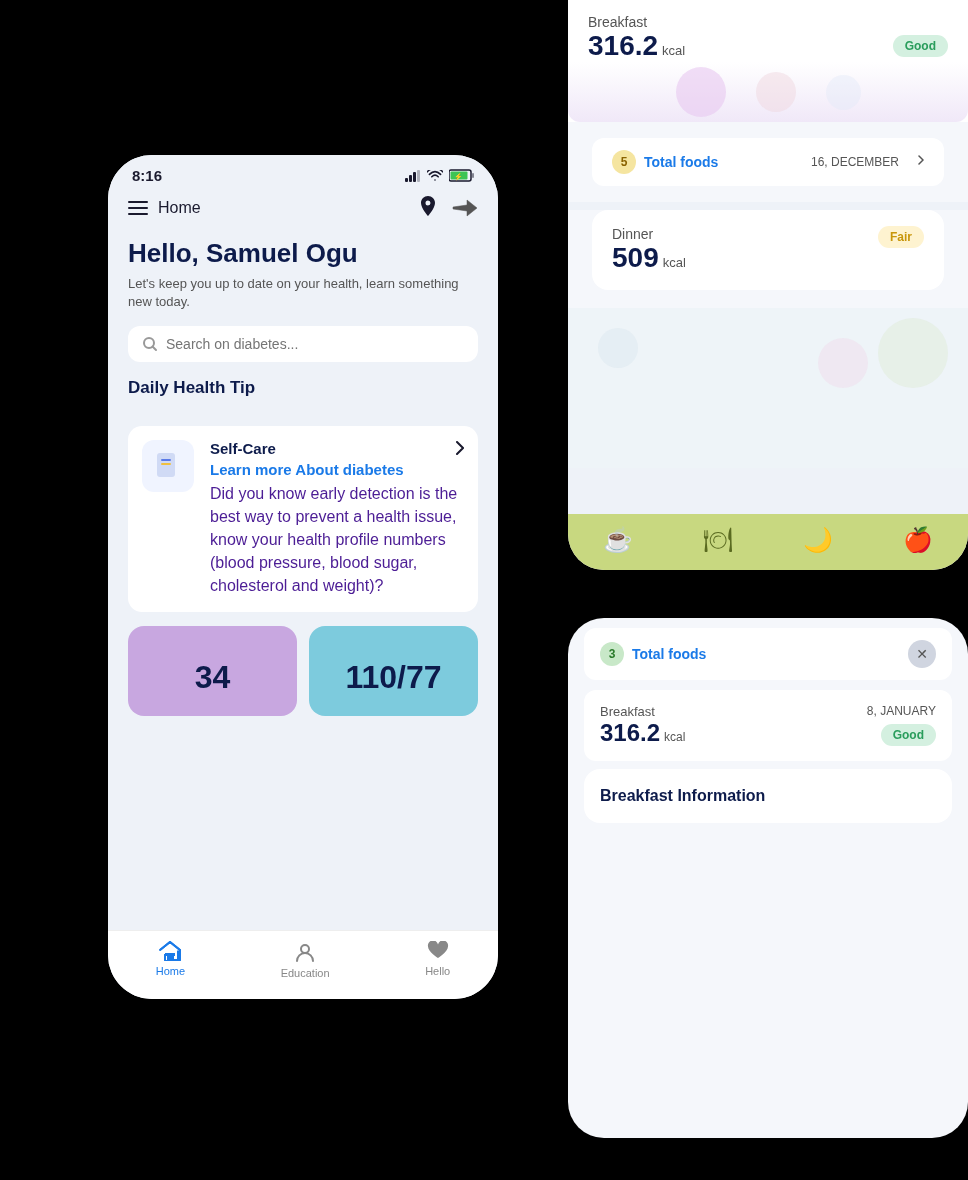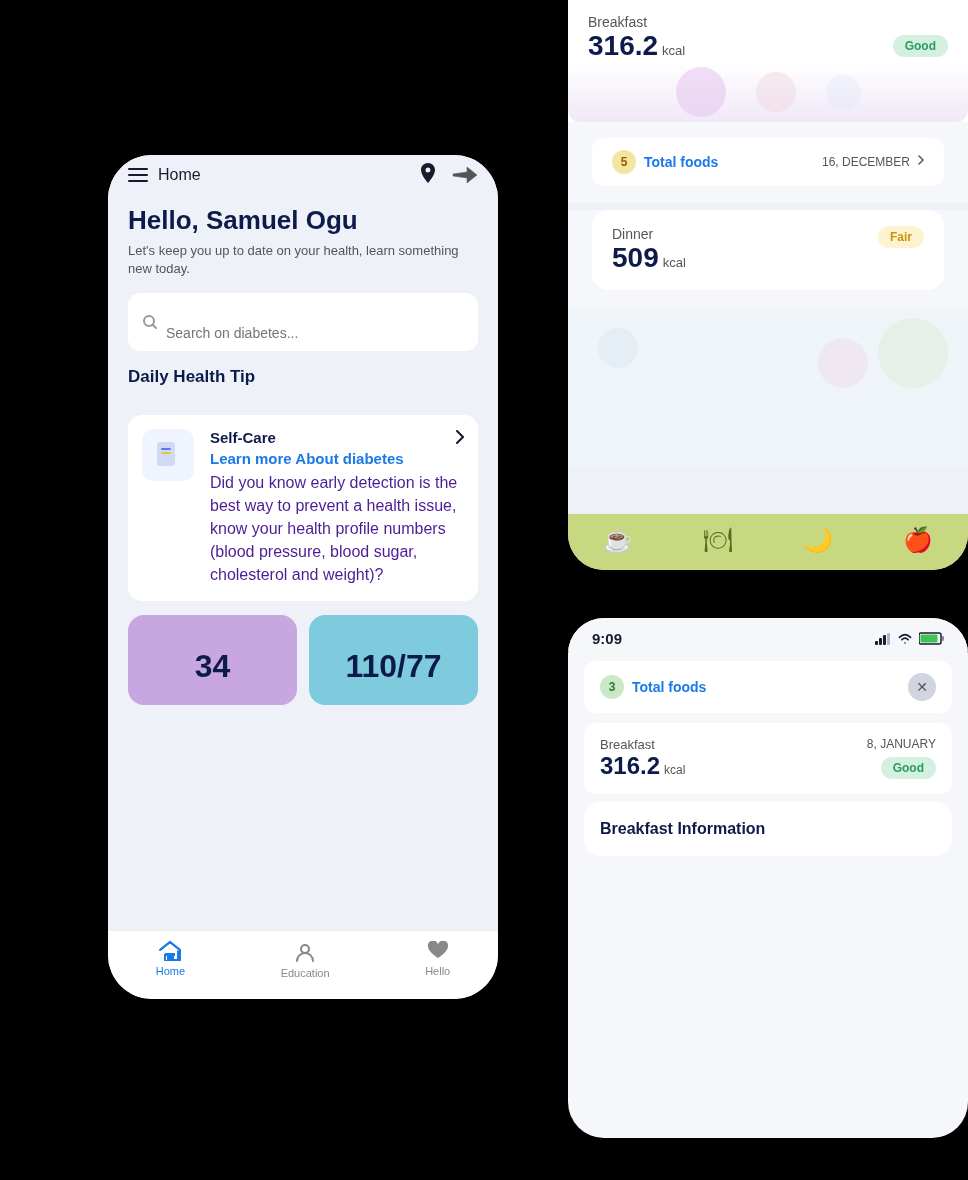--- a/index.html
+++ b/index.html
@@ -105,21 +105,20 @@
       margin-top: 14px;
       gap: 8px;
     }
     .search-bar input {
       border: none;
       outline: none;
       font-size: 14px;
       color: #999;
       background: transparent;
       flex: 1;
-      margin-top: 22px;
     }
 
     .section-title {
       font-size: 17px;
       font-weight: 700;
       color: #0d1b4b;
       margin-top: 16px;
       margin-bottom: 28px;
     }
 
@@ -287,21 +286,21 @@
     .foods-label {
       font-size: 14px;
       font-weight: 600;
       color: #1a7ae8;
     }
     .foods-date {
       font-size: 12px;
       color: #555;
       display: flex;
       align-items: flex-start;
-      gap: 8px;
+      gap: 19px;
     }
 
     .dinner-card {
       background: #fff;
       border-radius: 16px;
       padding: 16px 20px;
       margin: 8px 12px;
       display: flex;
       justify-content: space-between;
       align-items: flex-start;
@@ -438,20 +437,43 @@
       font-size: 15px;
       font-weight: 700;
       cursor: pointer;
     }
   </style>
 </head>
 <body>
 
 <div class="phone1">
 
+  <div class="phone1-status-bar">
+    <span class="phone1-time">8:16</span>
+    <div class="status-icons">
+      <svg width="16" height="12" viewBox="0 0 16 12">
+        <rect x="0" y="8" width="3" height="4" rx="1" fill="#1a1a2e"></rect>
+        <rect x="4" y="5" width="3" height="7" rx="1" fill="#1a1a2e"></rect>
+        <rect x="8" y="2" width="3" height="10" rx="1" fill="#1a1a2e"></rect>
+        <rect x="12" y="0" width="3" height="12" rx="1" fill="#1a1a2e" opacity="0.3"></rect>
+      </svg>
+      <svg width="16" height="12" viewBox="0 0 20 14">
+        <path d="M10 11 a1 1 0 0 1 0 2 a1 1 0 0 1 0-2" fill="#1a1a2e"></path>
+        <path d="M6 8 q4-4 8 0" stroke="#1a1a2e" stroke-width="2" fill="none" stroke-linecap="round"></path>
+        <path d="M3 5 q7-7 14 0" stroke="#1a1a2e" stroke-width="2" fill="none" stroke-linecap="round"></path>
+        <path d="M0 2 q10-10 20 0" stroke="#1a1a2e" stroke-width="2" fill="none" stroke-linecap="round"></path>
+      </svg>
+      <svg width="25" height="13" viewBox="0 0 25 13">
+        <rect x="0" y="1" width="22" height="11" rx="2" stroke="#1a1a2e" stroke-width="1.5" fill="none"></rect>
+        <rect x="1.5" y="2.5" width="17" height="8" rx="1" fill="#3dc454"></rect>
+        <rect x="23" y="4" width="2" height="5" rx="1" fill="#1a1a2e" opacity="0.5"></rect>
+        <text x="5" y="10" font-size="7" fill="#fff" font-weight="bold">⚡</text>
+      </svg>
+    </div>
+  </div>
 
   <div class="phone1-header">
     <div class="header-left">
       <div class="hamburger">
         <span></span>
           <span></span>
           <span></span>
       </div>
       <span class="header-title">Home</span>
     </div>
@@ -591,41 +613,20 @@
   <div class="phone2-bottom-nav">
     <span class="bottom-nav-icon">☕</span>
     <span class="bottom-nav-icon">🍽</span>
     <span class="bottom-nav-icon">🌙</span>
     <span class="bottom-nav-icon">🍎</span>
   </div>
 </div>
 
 <div class="phone3">
 
-  <div class="phone3-status-bar">
-    <span class="phone3-time">9:09</span>
-    <div class="status-icons">
-      <svg width="16" height="12" viewBox="0 0 16 12">
-        <rect x="0" y="8" width="3" height="4" rx="1" fill="#1a1a2e"></rect>
-        <rect x="4" y="5" width="3" height="7" rx="1" fill="#1a1a2e"></rect>
-        <rect x="8" y="2" width="3" height="10" rx="1" fill="#1a1a2e"></rect>
-        <rect x="12" y="0" width="3" height="12" rx="1" fill="#1a1a2e" opacity="0.3"></rect>
-      </svg>
-      <svg width="16" height="12" viewBox="0 0 20 14">
-        <path d="M10 11 a1 1 0 0 1 0 2 a1 1 0 0 1 0-2" fill="#1a1a2e"></path>
-        <path d="M6 8 q4-4 8 0" stroke="#1a1a2e" stroke-width="2" fill="none" stroke-linecap="round"></path>
-        <path d="M3 5 q7-7 14 0" stroke="#1a1a2e" stroke-width="2" fill="none" stroke-linecap="round"></path>
-      </svg>
-      <svg width="25" height="13" viewBox="0 0 25 13">
-        <rect x="0" y="1" width="22" height="11" rx="2" stroke="#1a1a2e" stroke-width="1.5" fill="none"></rect>
-        <rect x="1.5" y="2.5" width="17" height="8" rx="1" fill="#3dc454"></rect>
-        <rect x="23" y="4" width="2" height="5" rx="1" fill="#1a1a2e" opacity="0.5"></rect>
-      </svg>
-    </div>
-  </div>
 
   <div class="phone3-content">
 
     <div class="foods-row3">
       <div class="foods-left">
         <div class="foods-count" style="background:#c8e8c8; color:#2a7a2a;">3</div>
         <span class="foods-label">Total foods</span>
       </div>
       <div class="close-btn-circle">✕</div>
     </div>

